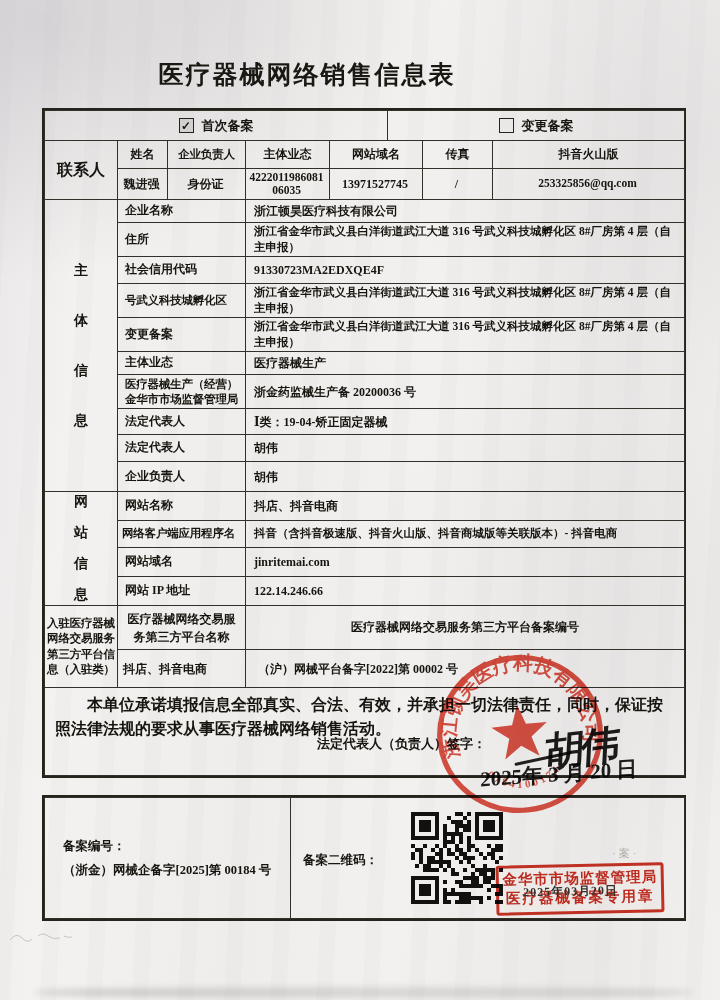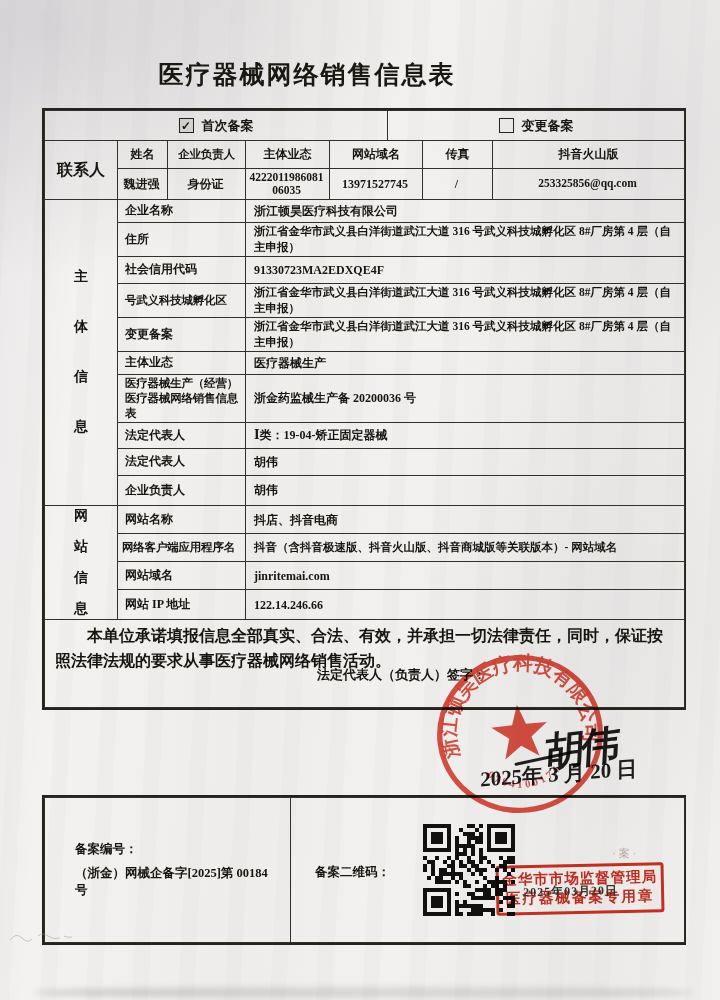--- a/index.html
+++ b/index.html
@@ -38,21 +38,21 @@
   .chk-cell{display:flex;align-items:center;justify-content:center;gap:8px;font-weight:700;font-size:13px;}
   .chk-box{width:13px;height:13px;border:1.6px solid #26231d;display:flex;align-items:center;
      justify-content:center;font-size:12px;line-height:1;font-weight:700;background:rgba(120,118,112,.15);}
   .chk-box.empty{background:transparent;}
   .decl-wrap{position:relative;height:86px;}
   .decl-text{position:absolute;top:4px;left:10px;right:10px;margin:0;font-size:16px;font-weight:700;
      line-height:1.55;text-indent:2em;}
   .sign-label{position:absolute;left:272px;top:46px;font-size:13px;font-weight:700;}
   .bottom-table{position:absolute;left:42px;top:795px;width:640px;border:2.5px solid #26231d;}
   .filing-no-cell{padding-left:14px;}
-  .filing-no-cell div{margin:7px 16px;font-size:12.5px;font-weight:700;}
+  .filing-no-cell div{margin:7px 4px;font-size:12.5px;font-weight:700;}
   .qr-cell-wrap{position:relative;height:112px;}
   .qr-label{position:absolute;left:8px;top:50px;font-size:12.5px;font-weight:700;}
   .qr-box{position:absolute;left:116px;top:10px;width:92px;height:92px;}
   
   .company-seal{position:absolute;left:422px;top:641px;mix-blend-mode:multiply;opacity:.92;
      transform:rotate(-6deg);pointer-events:none;}
   .signature{position:absolute;left:545px;top:721px;font-size:40px;font-weight:700;color:#1d1c1a;
      transform:rotate(-7deg) skewX(-10deg);letter-spacing:-4px;mix-blend-mode:multiply;}
   .sig-stroke{position:absolute;left:514px;top:757px;width:58px;height:3px;background:#232220;
      transform:rotate(-12deg);border-radius:2px;mix-blend-mode:multiply;}
@@ -168,21 +168,21 @@
       </tr>
       <tr style="height:30px">
         <td class="flabel">变更备案</td>
         <td class="vcell" style="font-size:11.5px">浙江省金华市武义县白洋街道武江大道 316 号武义科技城孵化区 8#厂房第 4 层（自主申报）</td>
       </tr>
       <tr style="height:23px">
         <td class="flabel">主体业态</td>
         <td class="vcell">医疗器械生产</td>
       </tr>
       <tr style="height:34px">
-        <td class="flabel tight">医疗器械生产（经营）医疗器械网络销售信息表</td>
+        <td class="flabel tight">医疗器械生产（经营）金华市市场监督管理局</td>
         <td class="vcell">浙金药监械生产备 20200036 号</td>
       </tr>
       <tr style="height:26px">
         <td class="flabel">法定代表人</td>
         <td class="vcell">Ⅰ类：19-04-矫正固定器械</td>
       </tr>
       <tr style="height:27px">
         <td class="flabel">法定代表人</td>
         <td class="vcell">胡伟</td>
       </tr>
@@ -207,33 +207,51 @@
             <span>站</span>
             <span>信</span>
             <span>息</span>
           </div>
         </td>
         <td class="flabel">网站名称</td>
         <td class="vcell">抖店、抖音电商</td>
       </tr>
       <tr style="height:26px">
         <td class="flabel tight" style="padding-left:4px">网络客户端应用程序名</td>
-        <td class="vcell" style="font-size:11.5px">抖音（含抖音极速版、抖音火山版、抖音商城版等关联版本）- 网站域名</td>
+        <td class="vcell" style="font-size:11.5px">抖音（含抖音极速版、抖音火山版、抖音商城版等关联版本）- 抖音电商</td>
       </tr>
       <tr style="height:27px">
         <td class="flabel">网站域名</td>
         <td class="vcell">jinritemai.com</td>
       </tr>
       <tr style="height:28px">
         <td class="flabel">网站 IP 地址</td>
         <td class="vcell">122.14.246.66</td>
       </tr>
     </tbody>
       </table>
 
+    <table>
+      <colgroup>
+          <col style="width:73px">
+          <col style="width:128px">
+          <col style="width:439px">
+        </colgroup>
+      <tbody>
+          <tr style="height:44px">
+        <td rowspan="2" class="hdr tight" style="padding:2px 2px;line-height:1.35">入驻医疗器械网络交易服务第三方平台信息（入驻类）</td>
+        <td class="hdr" style="line-height:1.5">医疗器械网络交易服务第三方平台名称</td>
+        <td class="hdr">医疗器械网络交易服务第三方平台备案编号</td>
+      </tr>
+      <tr style="height:38px">
+        <td class="vcell" style="padding-left:5px">抖店、抖音电商</td>
+        <td class="vcell" style="padding-left:12px">（沪）网械平台备字[2022]第 00002 号</td>
+      </tr>
+    </tbody>
+      </table>
 
     <table>
       <colgroup>
           <col style="width:640px">
         </colgroup>
       <tbody>
           <tr style="height:88px">
         <td style="padding:0">
           <div class="decl-wrap">
             <p class="decl-text">本单位承诺填报信息全部真实、合法、有效，并承担一切法律责任，同时，保证按照法律法规的要求从事医疗器械网络销售活动。</p>
@@ -250,21 +268,21 @@
       <colgroup>
           <col style="width:246px">
           <col style="width:394px">
         </colgroup>
       <tbody>
           <tr style="height:116px">
         <td class="filing-no-cell">
           <div>备案编号：</div>
           <div>（浙金）网械企备字[2025]第 00184 号</div>
         </td>
-        <td style="padding:16px">
+        <td style="padding:4px">
           <div class="qr-cell-wrap">
             <span class="qr-label">备案二维码：</span>
             <svg id="qr-svg" class="qr-box" viewBox="0 0 92 92">
                   <rect x="0" y="0" width="4" height="4" fill="#121110"></rect>
                   <rect x="4" y="0" width="4" height="4" fill="#121110"></rect>
                   <rect x="8" y="0" width="4" height="4" fill="#121110"></rect>
                   <rect x="12" y="0" width="4" height="4" fill="#121110"></rect>
                   <rect x="16" y="0" width="4" height="4" fill="#121110"></rect>
                   <rect x="20" y="0" width="4" height="4" fill="#121110"></rect>
                   <rect x="24" y="0" width="4" height="4" fill="#121110"></rect>

